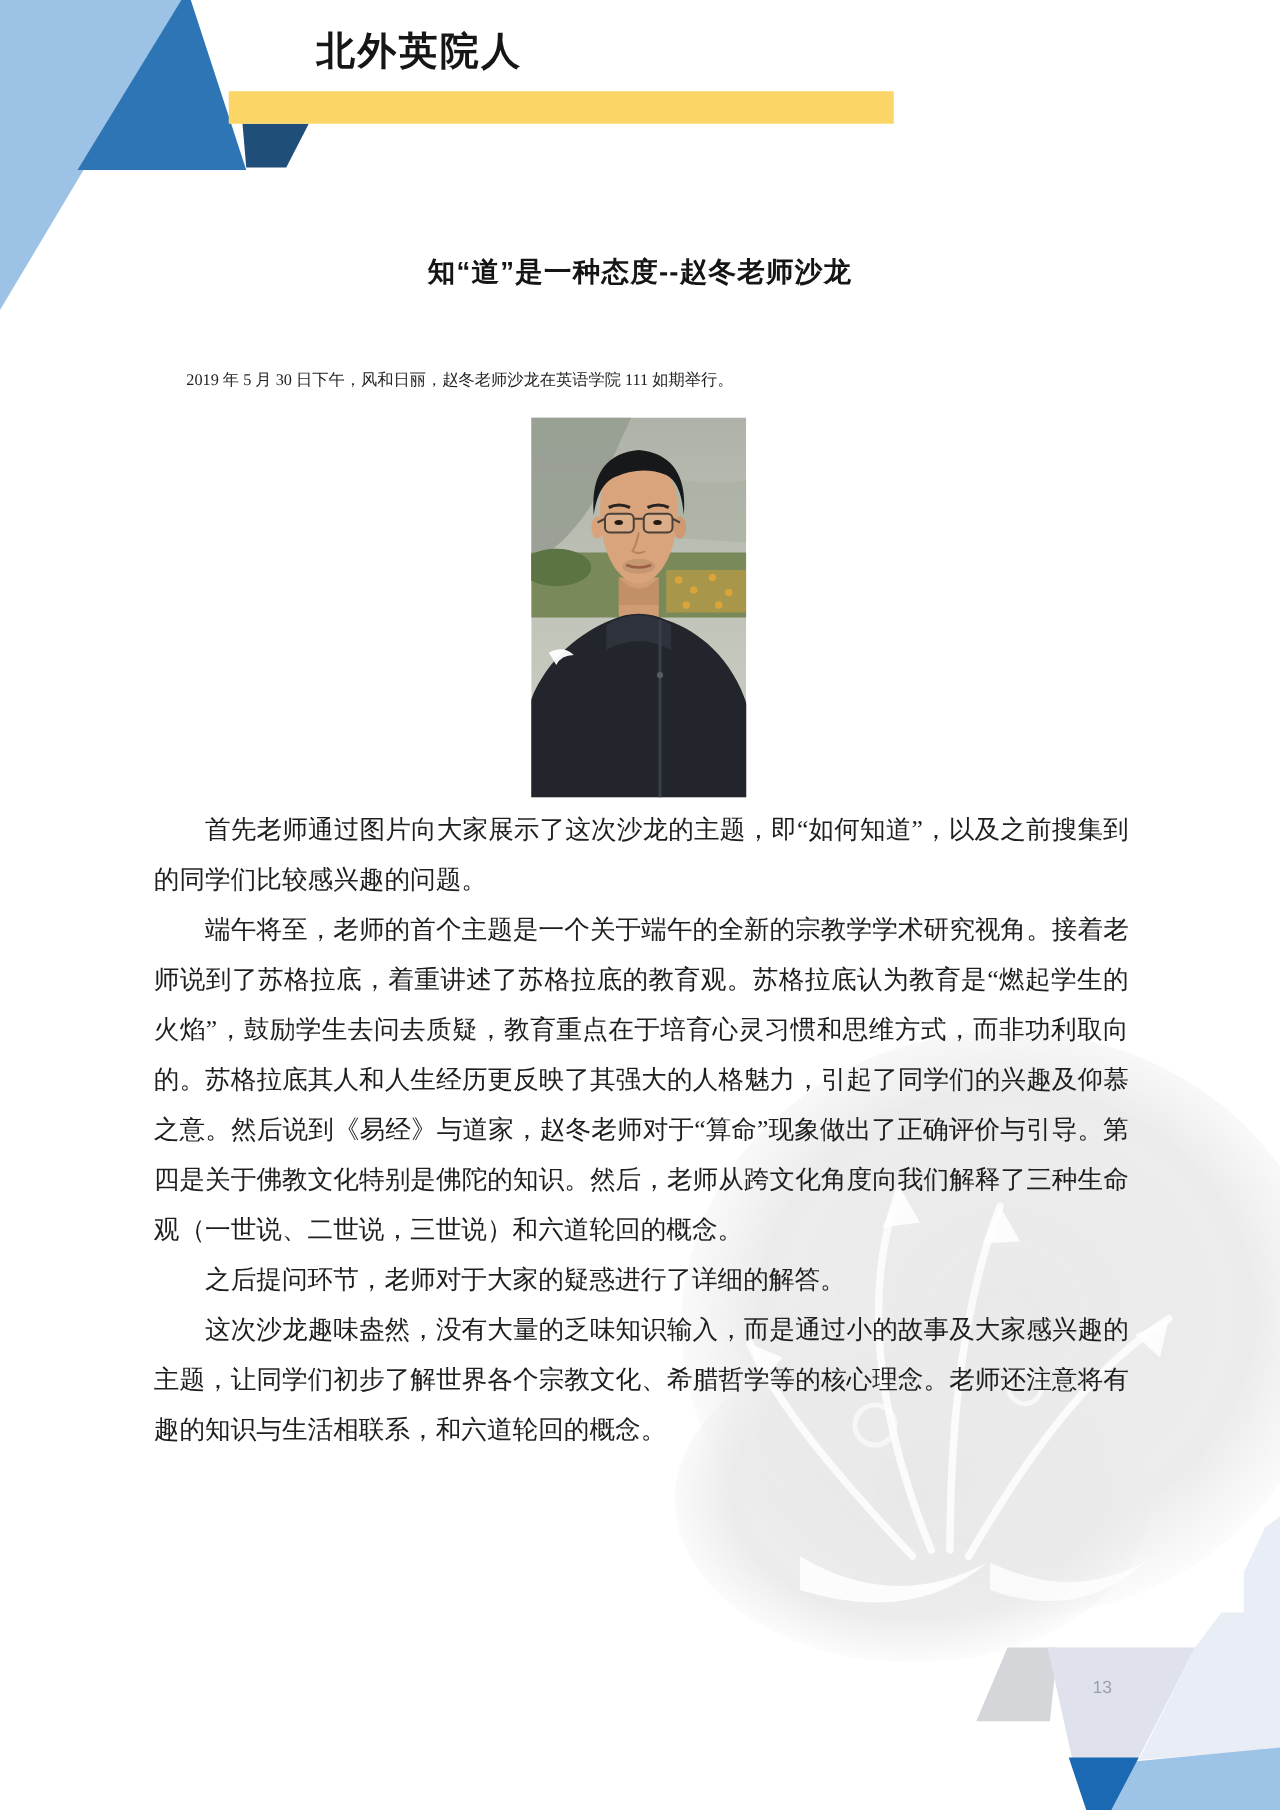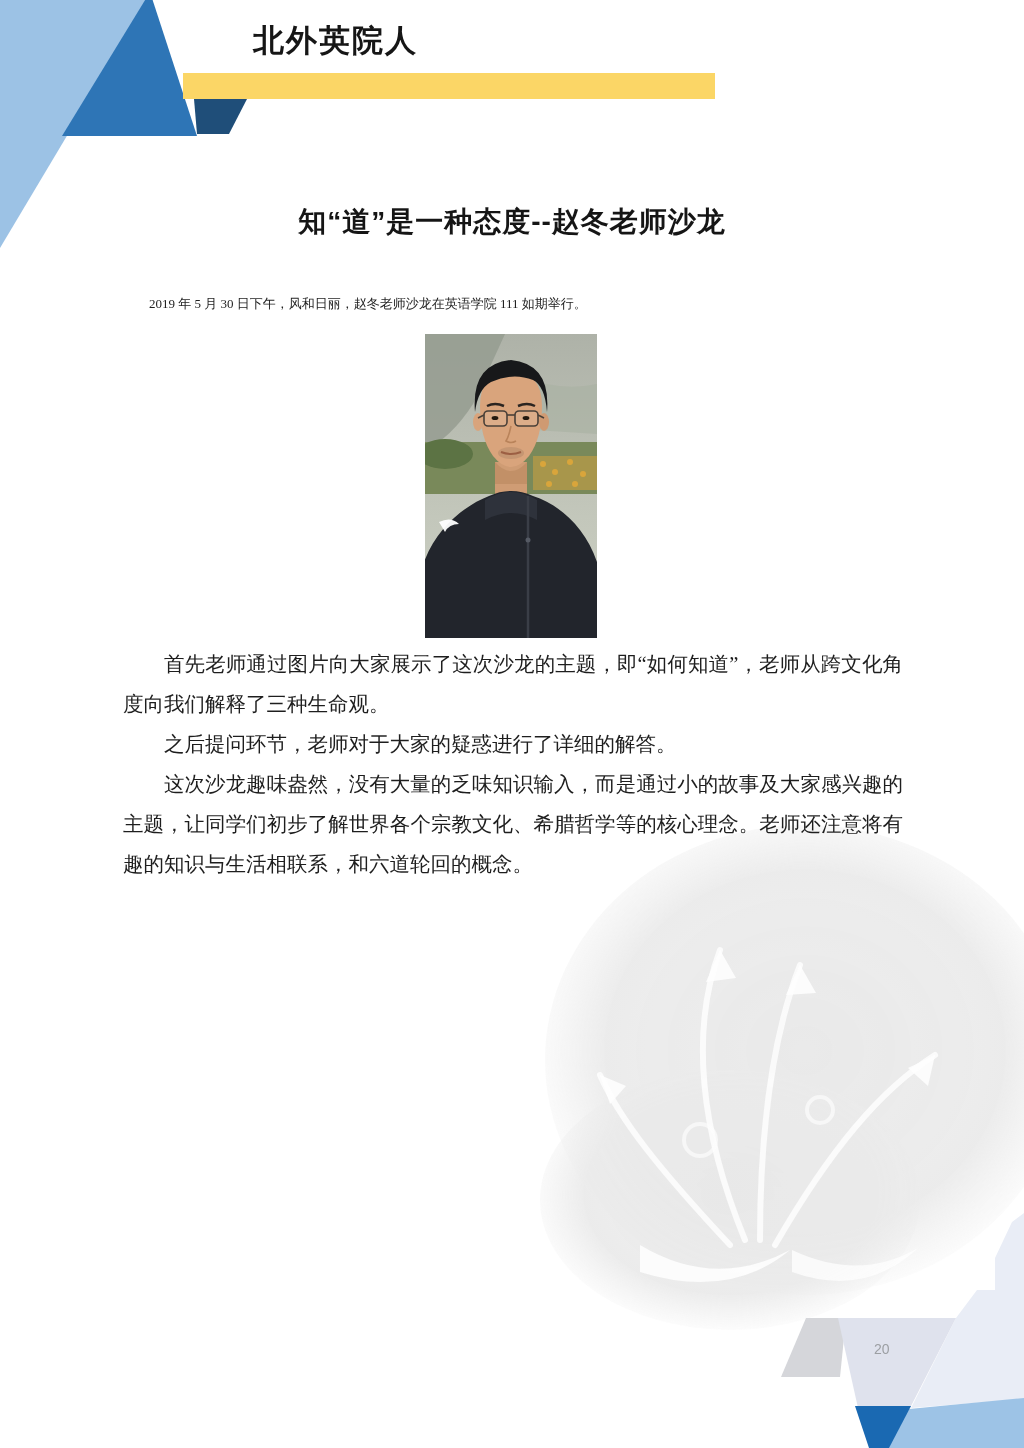--- a/index.html
+++ b/index.html
@@ -11,21 +11,21 @@
   
   .masthead{left:253px;top:20px;white-space:nowrap;display:flex;align-items:flex-start;gap:12px;flex-direction:column;}
   .masthead .cn{font-family:"Liberation Sans","DejaVu Sans",sans-serif;font-weight:700;
                 font-size:31px;letter-spacing:2px;color:#161616;}
   .masthead .en{font-family:"Liberation Serif","DejaVu Serif",serif;font-weight:700;
                 font-size:31px;color:#161616;}
 
   
   .article-title{left:0;top:203px;width:1024px;text-align:center;
                  font-family:"Liberation Sans","DejaVu Sans",sans-serif;font-weight:700;
-                 font-size:28px;letter-spacing:1px;color:#151515;}
+                 font-size:22px;letter-spacing:1px;color:#151515;}
 
   
   .intro{left:123px;top:284px;width:780px;font-size:13px;line-height:40px;
          text-indent:2em;text-align:justify;}
 
   
   .photo{left:425px;top:334px;width:172px;height:304px;}
 
   
   .bodytext{left:123px;top:644px;width:780px;font-size:20.5px;line-height:40px;}
@@ -151,18 +151,19 @@
 
   <ellipse cx="70" cy="84" rx="3.4" ry="2" fill="#24190f"></ellipse>
   <ellipse cx="101" cy="84" rx="3.4" ry="2" fill="#24190f"></ellipse>
 
   <path d="M86,92 Q84,102 81,107 Q86,110 91,107" stroke="#b9835a" stroke-width="1.6" fill="none"></path>
   <ellipse cx="86" cy="119" rx="13" ry="6" fill="#8a6a52" opacity="0.25"></ellipse>
   <path d="M76,118 Q86,122 96,118" stroke="#9c5f43" stroke-width="2" fill="none"></path>
 </svg>
 
 <div class="layer bodytext">
-  <p>首先老师通过图片向大家展示了这次沙龙的主题，即“如何知道”，老师从跨文化角度向我们解释了三种生命观。</p>
+  <p>首先老师通过图片向大家展示了这次沙龙的主题，即“如何知道”，以及之前搜集到的同学们比较感兴趣的问题。</p>
+  <p>端午将至，老师的首个主题是一个关于端午的全新的宗教学学术研究视角。接着老师说到了苏格拉底，着重讲述了苏格拉底的教育观。苏格拉底认为教育是“燃起学生的火焰”，鼓励学生去问去质疑，教育重点在于培育心灵习惯和思维方式，而非功利取向的。苏格拉底其人和人生经历更反映了其强大的人格魅力，引起了同学们的兴趣及仰慕之意。然后说到《易经》与道家，赵冬老师对于“算命”现象做出了正确评价与引导。第四是关于佛教文化特别是佛陀的知识。然后，老师从跨文化角度向我们解释了三种生命观（一世说、二世说，三世说）和六道轮回的概念。</p>
   <p>之后提问环节，老师对于大家的疑惑进行了详细的解答。</p>
   <p>这次沙龙趣味盎然，没有大量的乏味知识输入，而是通过小的故事及大家感兴趣的主题，让同学们初步了解世界各个宗教文化、希腊哲学等的核心理念。老师还注意将有趣的知识与生活相联系，和六道轮回的概念。</p>
 </div>
 
-<div class="layer page-number">20</div>
+<div class="layer page-number">13</div>
 
 </body></html>

